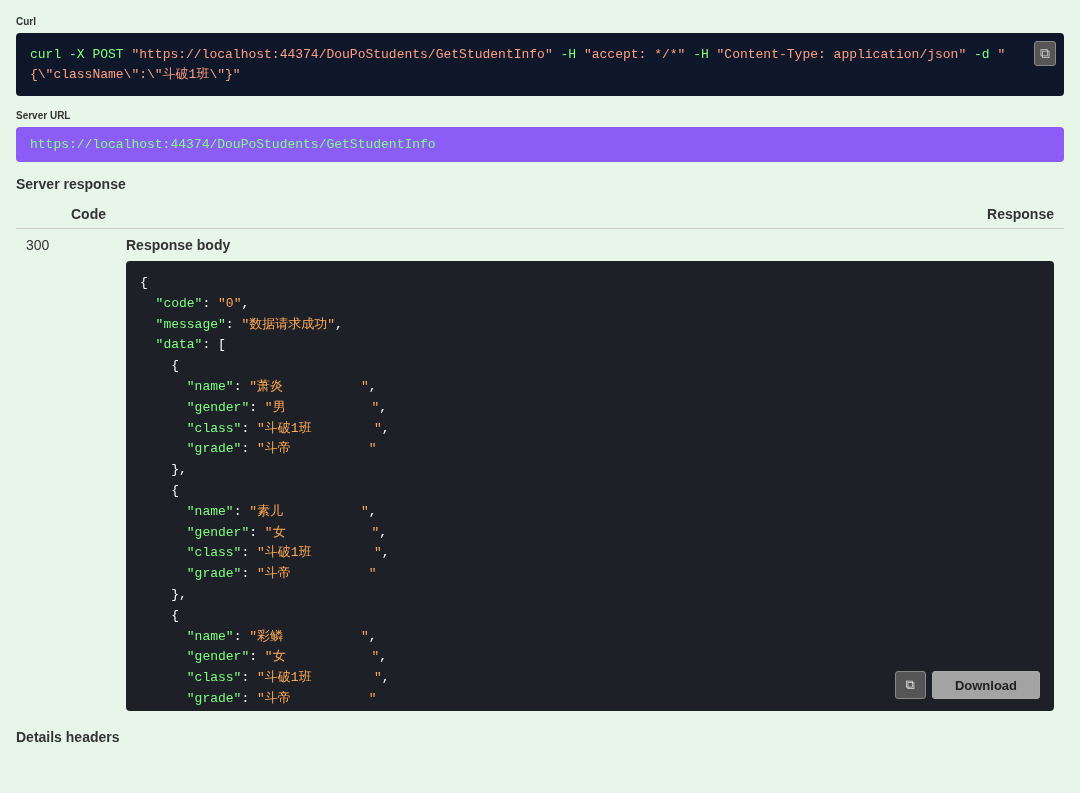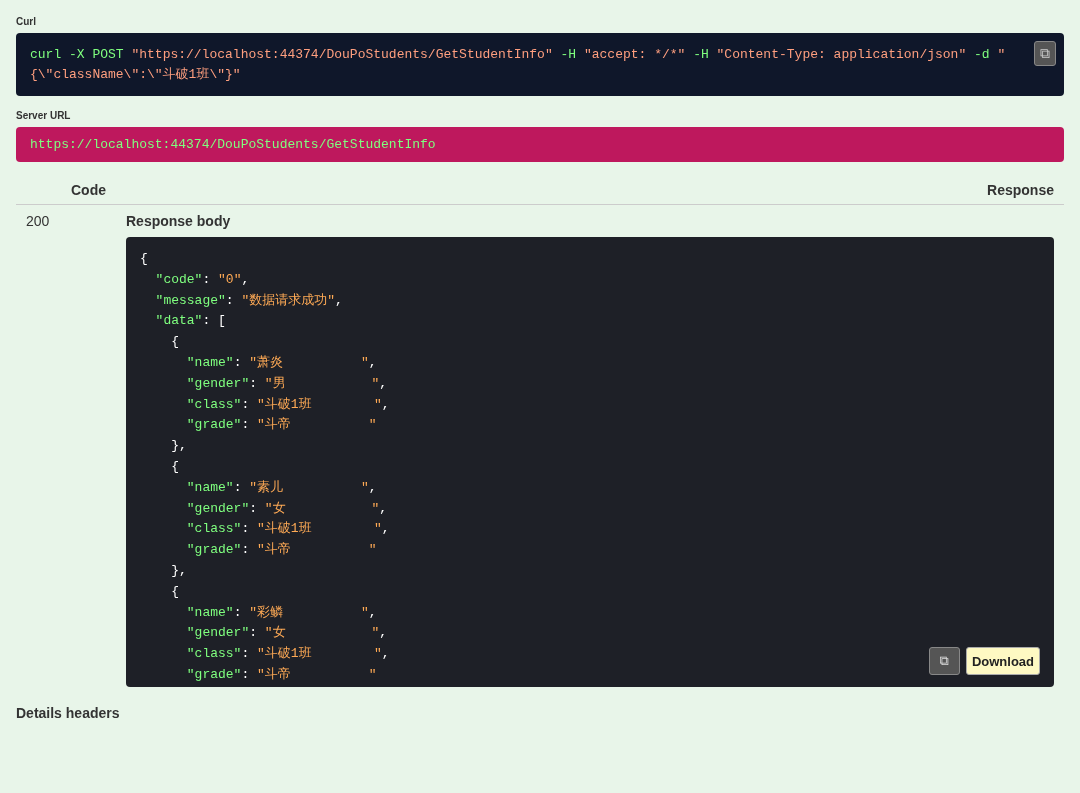--- a/index.html
+++ b/index.html
@@ -43,21 +43,21 @@
       background: #555;
       border: 1px solid #888;
       border-radius: 3px;
       padding: 3px 5px;
       cursor: pointer;
       color: #ccc;
       font-size: 14px;
     }
 
     .url-box {
-      background-color: #be185d;
+      background-color: #8b5cf6;
       color: #7fff7f;
       font-family: 'Courier New', Courier, monospace;
       font-size: 13px;
       padding: 10px 14px;
       border-radius: 4px;
       margin-bottom: 14px;
     }
 
     .server-response-label {
       font-size: 14px;
@@ -147,24 +147,24 @@
       padding: 5px 10px;
       cursor: pointer;
       color: #ddd;
       font-size: 13px;
       display: flex;
       align-items: center;
       gap: 4px;
     }
 
     .download-btn {
-      background-color: #fef9c3;
+      background-color: #a3a3a3;
       border: 1px solid #aaa;
       border-radius: 3px;
-      padding: 5px 5px;
+      padding: 5px 22px;
       cursor: pointer;
       color: #222;
       font-size: 13px;
       font-weight: bold;
     }
 
     .response-headers-label {
       font-size: 14px;
       font-weight: bold;
       color: #333;
@@ -191,31 +191,32 @@
 </div>
 
 <div style="margin-top:14px;">
   <div class="section-label">Server URL</div>
   <div class="url-box">
     <span>https://localhost:44374/DouPoStudents/GetStudentInfo</span>
   </div>
 </div>
 
 <div>
+  <div class="server-response-label">Server response</div>
 
   <table class="response-table">
     <thead>
       <tr>
         <th>Code</th>
         <th>Response</th>
       </tr>
     </thead>
     <tbody>
       <tr>
-        <td>200</td>
+        <td>300</td>
         <td>
           <div class="response-body-container">
             <div class="response-body-label">Response body</div>
             <div class="response-body-box"><span class="white">{</span>
   <span class="green">"code"</span><span class="white">: </span><span class="orange">"0"</span><span class="white">,</span>
   <span class="green">"message"</span><span class="white">: </span><span class="orange">"数据请求成功"</span><span class="white">,</span>
   <span class="green">"data"</span><span class="white">: [</span>
     <span class="white">{</span>
       <span class="green">"name"</span><span class="white">: </span><span class="orange">"萧炎          "</span><span class="white">,</span>
       <span class="green">"gender"</span><span class="white">: </span><span class="orange">"男           "</span><span class="white">,</span>

